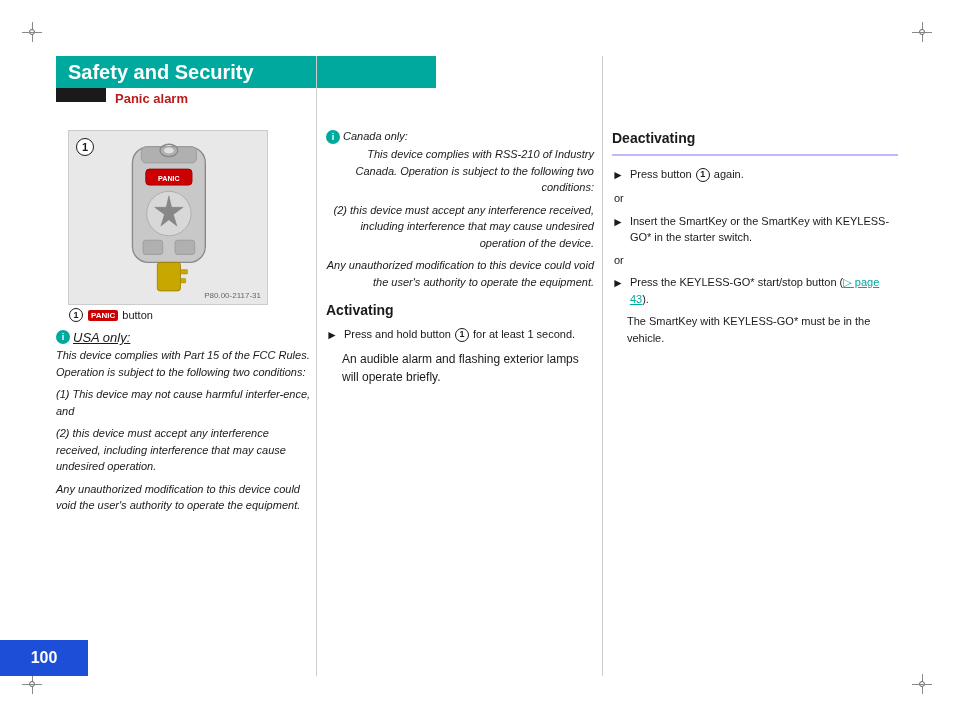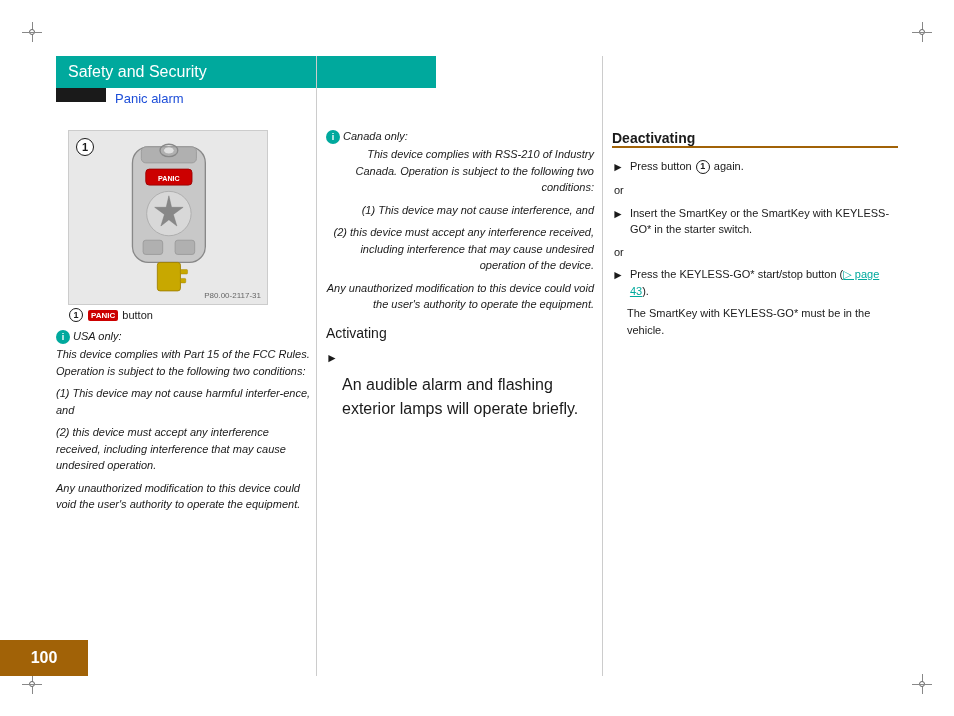--- a/index.html
+++ b/index.html
@@ -59,42 +59,42 @@
       width: 380px;
       height: 32px;
       background: #00a99d;
       display: flex;
       align-items: center;
       padding-left: 12px;
     }
 
     .header-title {
       color: #ffffff;
-      font-size: 16px;
-      font-weight: normal;
+      font-size: 20px;
+      font-weight: bold;
     }
 
     
     .sub-header-bar {
       position: absolute;
       top: 88px;
       left: 56px;
       width: 50px;
       height: 14px;
       background: #1a1a1a;
     }
 
     
     .section-label {
       position: absolute;
       top: 91px;
       left: 115px;
       font-size: 13px;
-      font-weight: normal;
-      color: #1d4ed8;
+      font-weight: bold;
+      color: #b91c1c;
     }
 
     
     .key-image {
       position: absolute;
       top: 130px;
       left: 68px;
       width: 200px;
       height: 175px;
       background: #e8e8e8;
@@ -208,21 +208,21 @@
     .mid-col .italic-text {
       font-style: italic;
       font-size: 11px;
       line-height: 1.5;
       margin-bottom: 6px;
       text-align: right;
     }
 
     .section-heading {
       font-size: 14px;
-      font-weight: normal;
+      font-weight: bold;
       color: #1a1a1a;
       margin-bottom: 8px;
       margin-top: 12px;
     }
 
     .arrow-item {
       display: flex;
       align-items: flex-start;
       margin-bottom: 6px;
       font-size: 11px;
@@ -248,22 +248,22 @@
       position: absolute;
       top: 130px;
       left: 612px;
       width: 286px;
     }
 
     .right-col .deactivating-title {
       font-size: 14px;
       font-weight: bold;
       color: #1a1a1a;
-      border-bottom: 2px solid #a16207;
-      padding-bottom: 0;
+      border-bottom: 2px solid #c4b5fd;
+      padding-bottom: 8px;
       margin-bottom: 10px;
     }
 
     .right-col p {
       font-size: 11px;
       line-height: 1.5;
       margin-bottom: 6px;
     }
 
     
@@ -285,21 +285,21 @@
       background: #ccc;
     }
 
     
     .page-number-block {
       position: absolute;
       bottom: 40px;
       left: 0px;
       width: 88px;
       height: 36px;
-      background: #a16207;
+      background: #1d4ed8;
       display: flex;
       align-items: center;
       justify-content: center;
     }
 
     .page-number {
       color: white;
       font-size: 16px;
       font-weight: bold;
     }
@@ -396,45 +396,47 @@
 
 <div class="image-caption">
   <span class="circle-num">1</span>
   <span class="panic-badge">PANIC</span>
   <span>button</span>
 </div>
 
 <div class="left-col">
   <div class="usa-header">
     <span class="info-icon">i</span>
-    <span style="font-style:italic; font-size:11px;">USA only:</span>
+    <span style="font-style:italic; font-size:13px;text-decoration:underline;">USA only:</span>
   </div>
   <p class="italic-text">This device complies with Part 15 of the FCC Rules. Operation is subject to the following two conditions:</p>
   <p class="italic-text">(1)  This device may not cause harmful interfer-ence, and</p>
   <p class="italic-text">(2)  this device must accept any interference received, including interference that may cause undesired operation.</p>
   <p class="italic-text">Any unauthorized modification to this device could void the user's authority to operate the equipment.</p>
 </div>
 
 <div class="mid-col">
   <div style="display:flex; align-items:flex-start; margin-bottom:2px;">
     <span class="info-icon">i</span>
     <span style="font-style:italic; font-size:11px;text-align:center;">Canada only:</span>
   </div>
   <p class="italic-text">This device complies with RSS-210 of Industry Canada. Operation is subject to the following two conditions:</p>
-  <p class="italic-text">(1)  This device may not cause interference, and</p>
   <p class="italic-text">(2)  this device must accept any interference received, including interference that may cause undesired operation of the device.</p>
   <p class="italic-text">Any unauthorized modification to this device could void the user's authority to operate the equipment.</p>
 
   <div class="section-heading">Activating</div>
 
   <div class="arrow-item">
     <span class="arrow">►</span>
-  </div>
-
-  <p style="font-size:16px; line-height:1.5; margin-left:16px;">An audible alarm and flashing exterior lamps will operate briefly.</p>
+    <span>
+      Press and hold button <span class="circle-num">1</span> for at least 1 second.
+    </span>
+  </div>
+
+  <p style="font-size:12px; line-height:1.5; margin-left:16px;">An audible alarm and flashing exterior lamps will operate briefly.</p>
 </div>
 
 <div class="right-col">
   <div class="deactivating-title">Deactivating</div>
 
   <div class="arrow-item">
     <span class="arrow">►</span>
     <span>
       Press button <span class="circle-num">1</span> again.
     </span>

